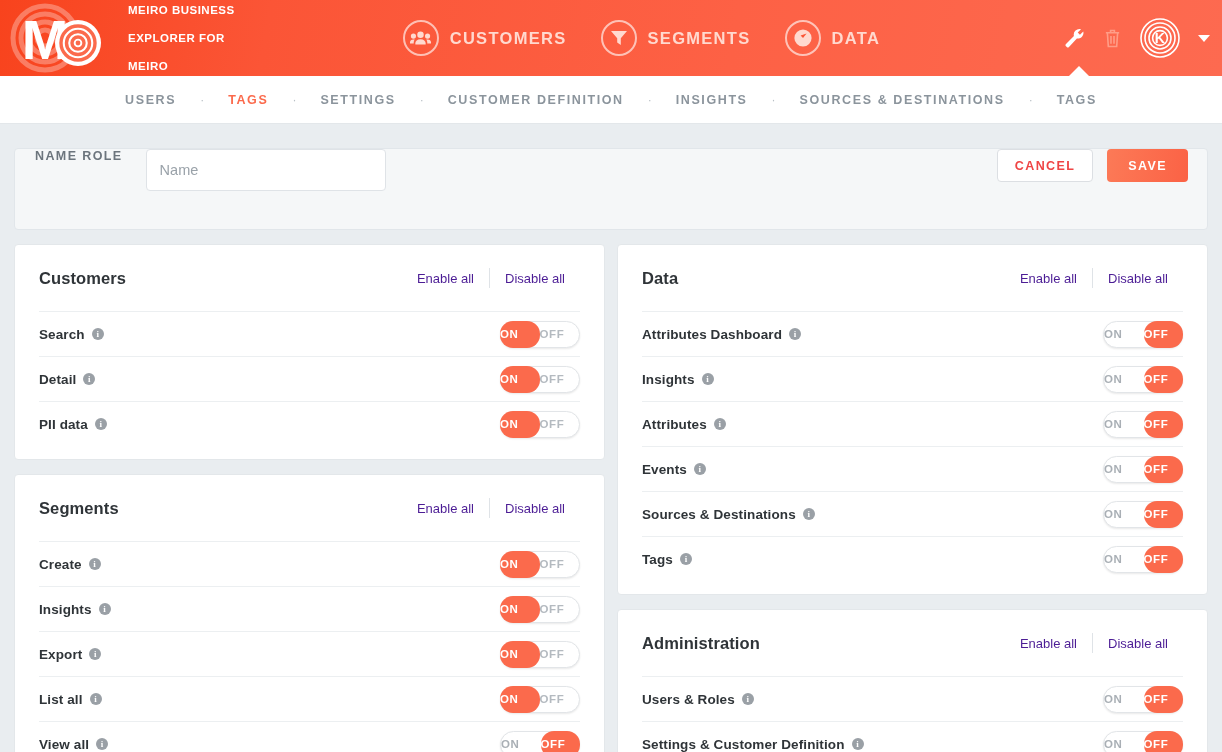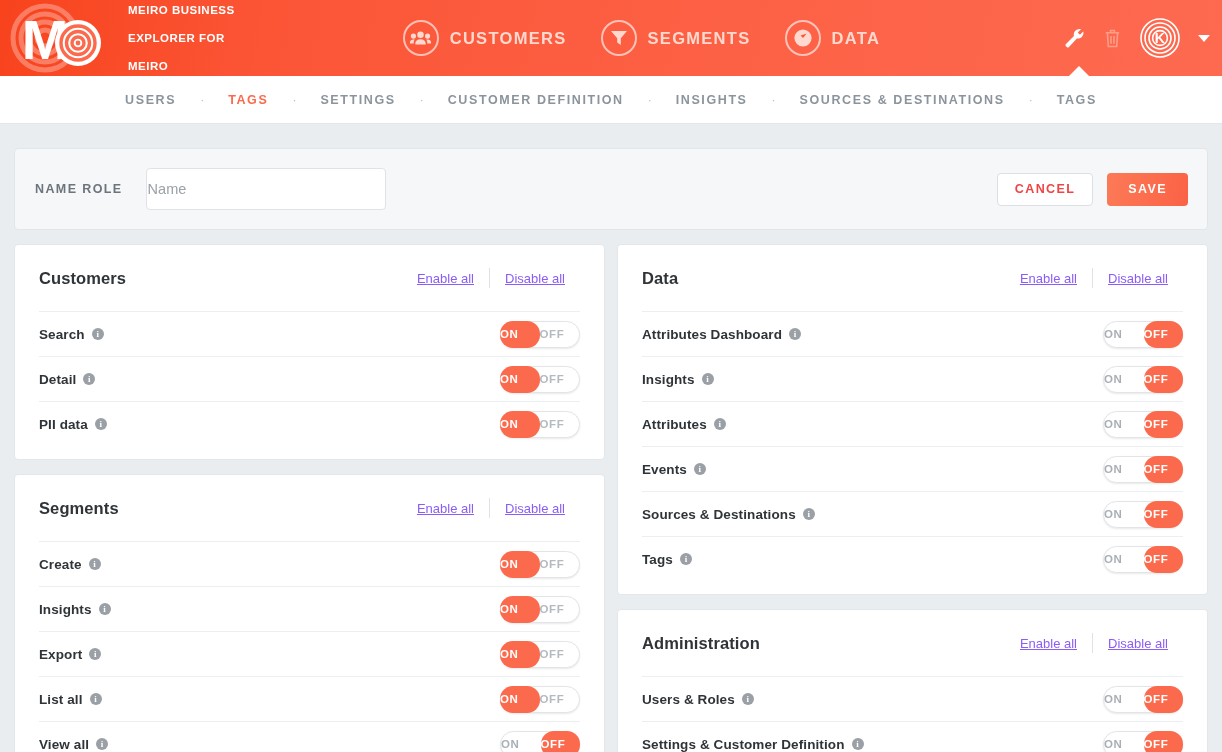--- a/index.html
+++ b/index.html
@@ -80,31 +80,31 @@
   }
   .subitem.active { color: #fb6a4c; }
   .subdot { color: #b9c0c6; font-size: 12px; padding: 0 11px; }
 
   
   .page { padding: 0 14px; }
   .strip { height: 24px; }
 
   .namecard {
     background: #f5f7f8; border: 1px solid #e1e6ea; border-radius: 4px;
-    height: 82px; display: flex; align-items: center; padding: 0 22px 0 20px;
+    height: 82px; display: flex; padding: 0 22px 0 20px;
     position: relative;
   }
   .namelabel {
     color: #6c757d; font-size: 12.5px; font-weight: bold; letter-spacing: 1.4px;
   }
   .nameinput {
     margin-left: 23px; width: 240px; height: 42px;
     border: 1px solid #dfe3e7; border-radius: 4px; background: #ffffff;
     font-family: "Liberation Sans", sans-serif; font-size: 14.5px;
-    color: #7f1d1d; padding: 0 1px; outline: none;
+    color: #7f1d1d; padding: 0 13px; outline: none;
   }
   .nameinput::placeholder { color: #9aa2a9; }
   .btnrow { position: absolute; right: 19px; display: flex; gap: 14px; align-items: center; }
   .btn {
     height: 33px; border-radius: 4px; font-size: 12.5px; font-weight: bold;
     letter-spacing: 1.4px; cursor: pointer; display: flex; align-items: center;
     justify-content: center; font-family: "Liberation Sans", sans-serif;
   }
   .btn-cancel {
     background: #ffffff; border: 1px solid #dcdfe3; color: #ef4444; padding: 0 17px;
@@ -122,21 +122,21 @@
     padding: 0 24px;
   }
   .panelhead {
     height: 66px; display: flex; align-items: center; position: relative;
   }
   .paneltitle { font-size: 16.5px; font-weight: bold; color: #2f3438; letter-spacing: .1px; }
   .panellinks {
     position: absolute; right: 0; display: flex; align-items: center; gap: 0;
   }
   .plink {
-    color: #8b5cf6; font-size: 13px; text-decoration: underline; cursor: pointer;
+    color: #4c1d95; font-size: 13px; cursor: pointer;
     padding: 0 15px;
   }
   .pdivider { width: 1px; height: 20px; background: #dfe3e7; }
 
   .row {
     height: 45px; display: flex; align-items: center;
     border-top: 1px solid #eceff1; position: relative;
   }
   .rowlabel {
     font-size: 13.5px; font-weight: bold; color: #2f3438; letter-spacing: .1px;

